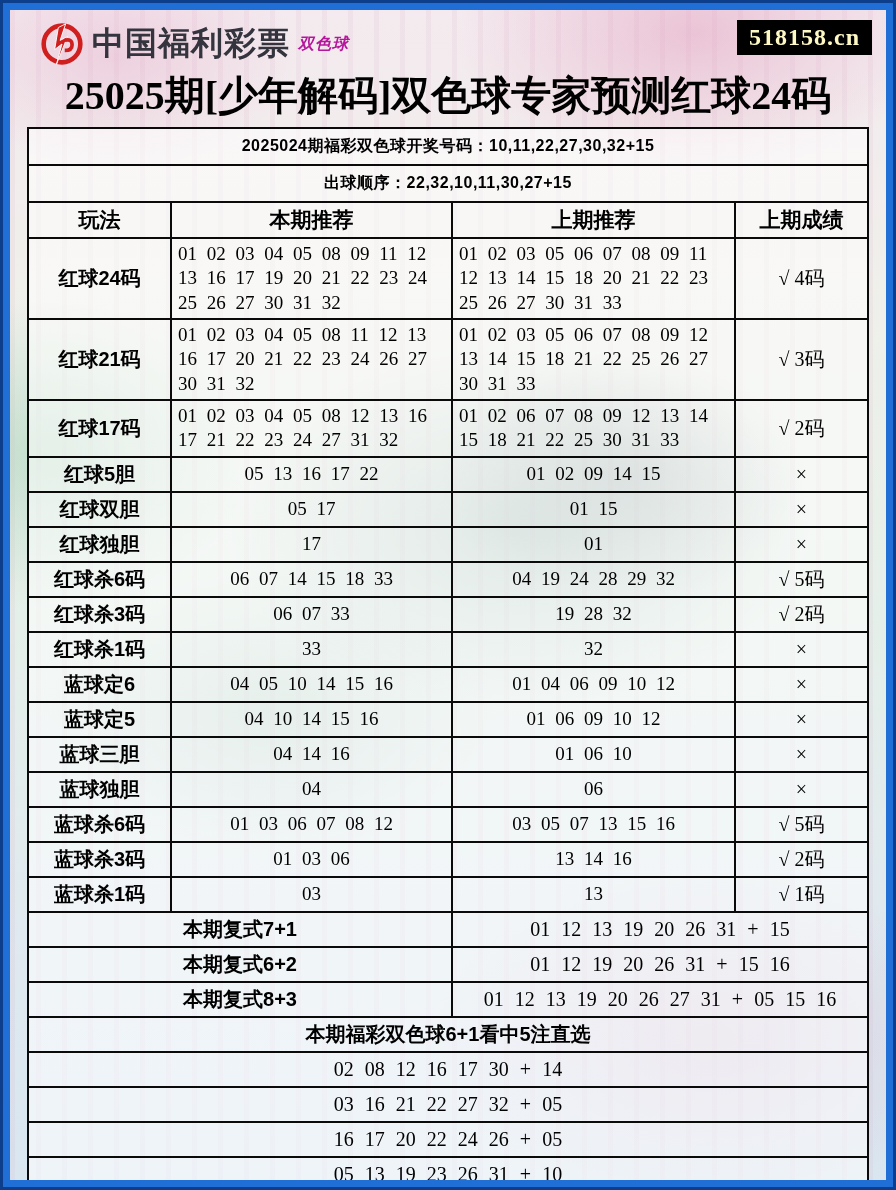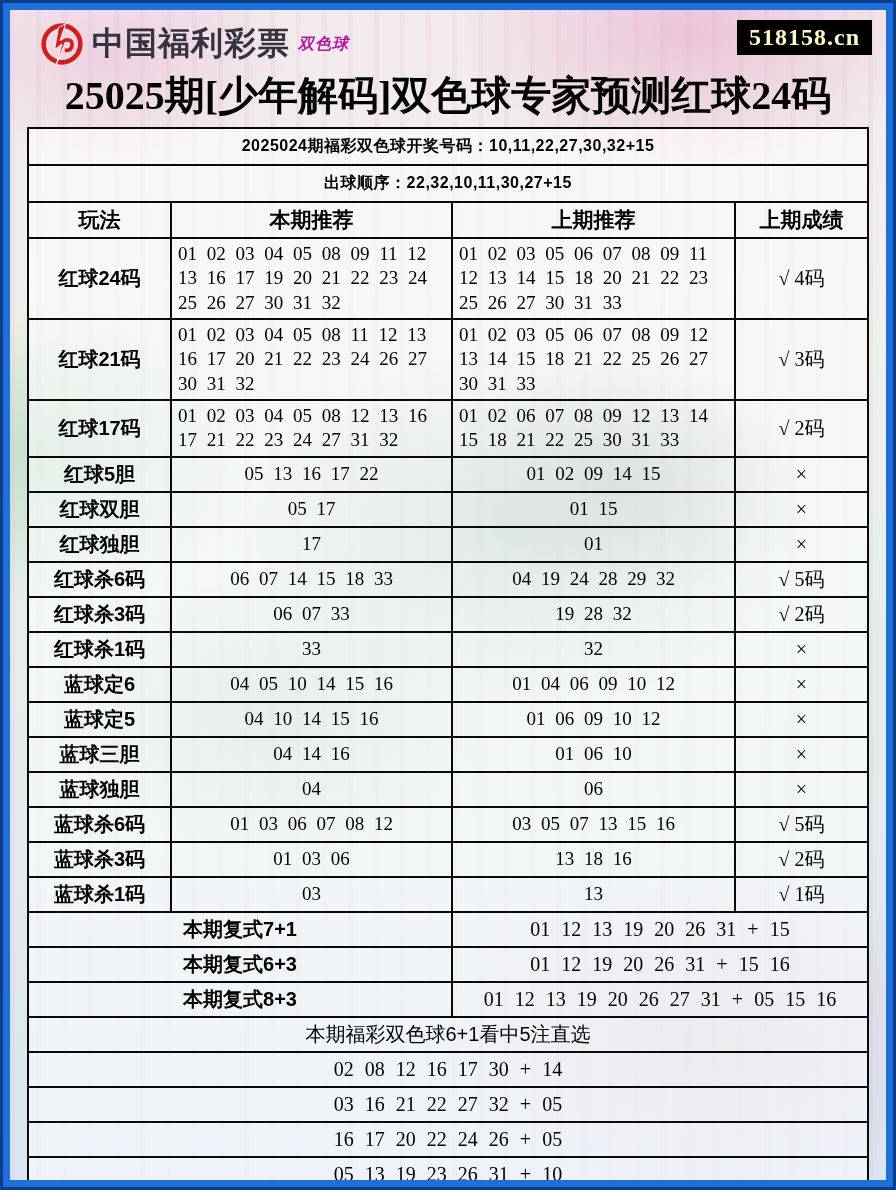--- a/index.html
+++ b/index.html
@@ -60,21 +60,21 @@
     padding:3px 4px;
     overflow:hidden;
   }
   td.info-cell { font-size:16px; font-weight:bold; height:37px; letter-spacing:0.5px; }
   td.head-cell { font-size:21px; font-weight:bold; height:35px; }
   td.play-cell { font-size:20px; font-weight:bold; }
   td.num-cell  { font-family:"Liberation Serif", serif; font-size:19px; word-spacing:5px; line-height:1.28; height:35px; }
   td.num-cell.multiline { text-align:left; padding-left:6px; }
   td.res-cell  { font-family:"Liberation Serif", serif; font-size:20px; }
   td.combo-label { font-size:20px; font-weight:bold; height:35px; }
-  td.section-cell { font-size:20px; font-weight:normal; height:35px; }
+  td.section-cell { font-size:20px; font-weight:bold; height:35px; }
   td.direct-cell { font-family:"Liberation Serif", serif; font-size:20px; word-spacing:6px; height:35px; }
 </style>
 </head>
 <body>
 
 <div class="page">
   <div class="inner">
 
     <div class="header">
       <div class="logo">
@@ -191,35 +191,35 @@
           </tr>
           <tr>
             <td class="play-cell">蓝球杀6码</td>
             <td class="num-cell">01 03 06 07 08 12</td>
             <td class="num-cell">03 05 07 13 15 16</td>
             <td class="res-cell">√ 5码</td>
           </tr>
           <tr>
             <td class="play-cell">蓝球杀3码</td>
             <td class="num-cell">01 03 06</td>
-            <td class="num-cell">13 18 16</td>
+            <td class="num-cell">13 14 16</td>
             <td class="res-cell">√ 2码</td>
           </tr>
           <tr>
             <td class="play-cell">蓝球杀1码</td>
             <td class="num-cell">03</td>
             <td class="num-cell">13</td>
             <td class="res-cell">√ 1码</td>
           </tr>
           <tr>
             <td class="combo-label" colspan="2">本期复式7+1</td>
             <td class="direct-cell" colspan="2">01 12 13 19 20 26 31 + 15</td>
           </tr>
           <tr>
-            <td class="combo-label" colspan="2">本期复式6+3</td>
+            <td class="combo-label" colspan="2">本期复式6+2</td>
             <td class="direct-cell" colspan="2">01 12 19 20 26 31 + 15 16</td>
           </tr>
           <tr>
             <td class="combo-label" colspan="2">本期复式8+3</td>
             <td class="direct-cell" colspan="2">01 12 13 19 20 26 27 31 + 05 15 16</td>
           </tr>
           <tr>
             <td class="section-cell" colspan="4">本期福彩双色球6+1看中5注直选</td>
           </tr>
           <tr>

